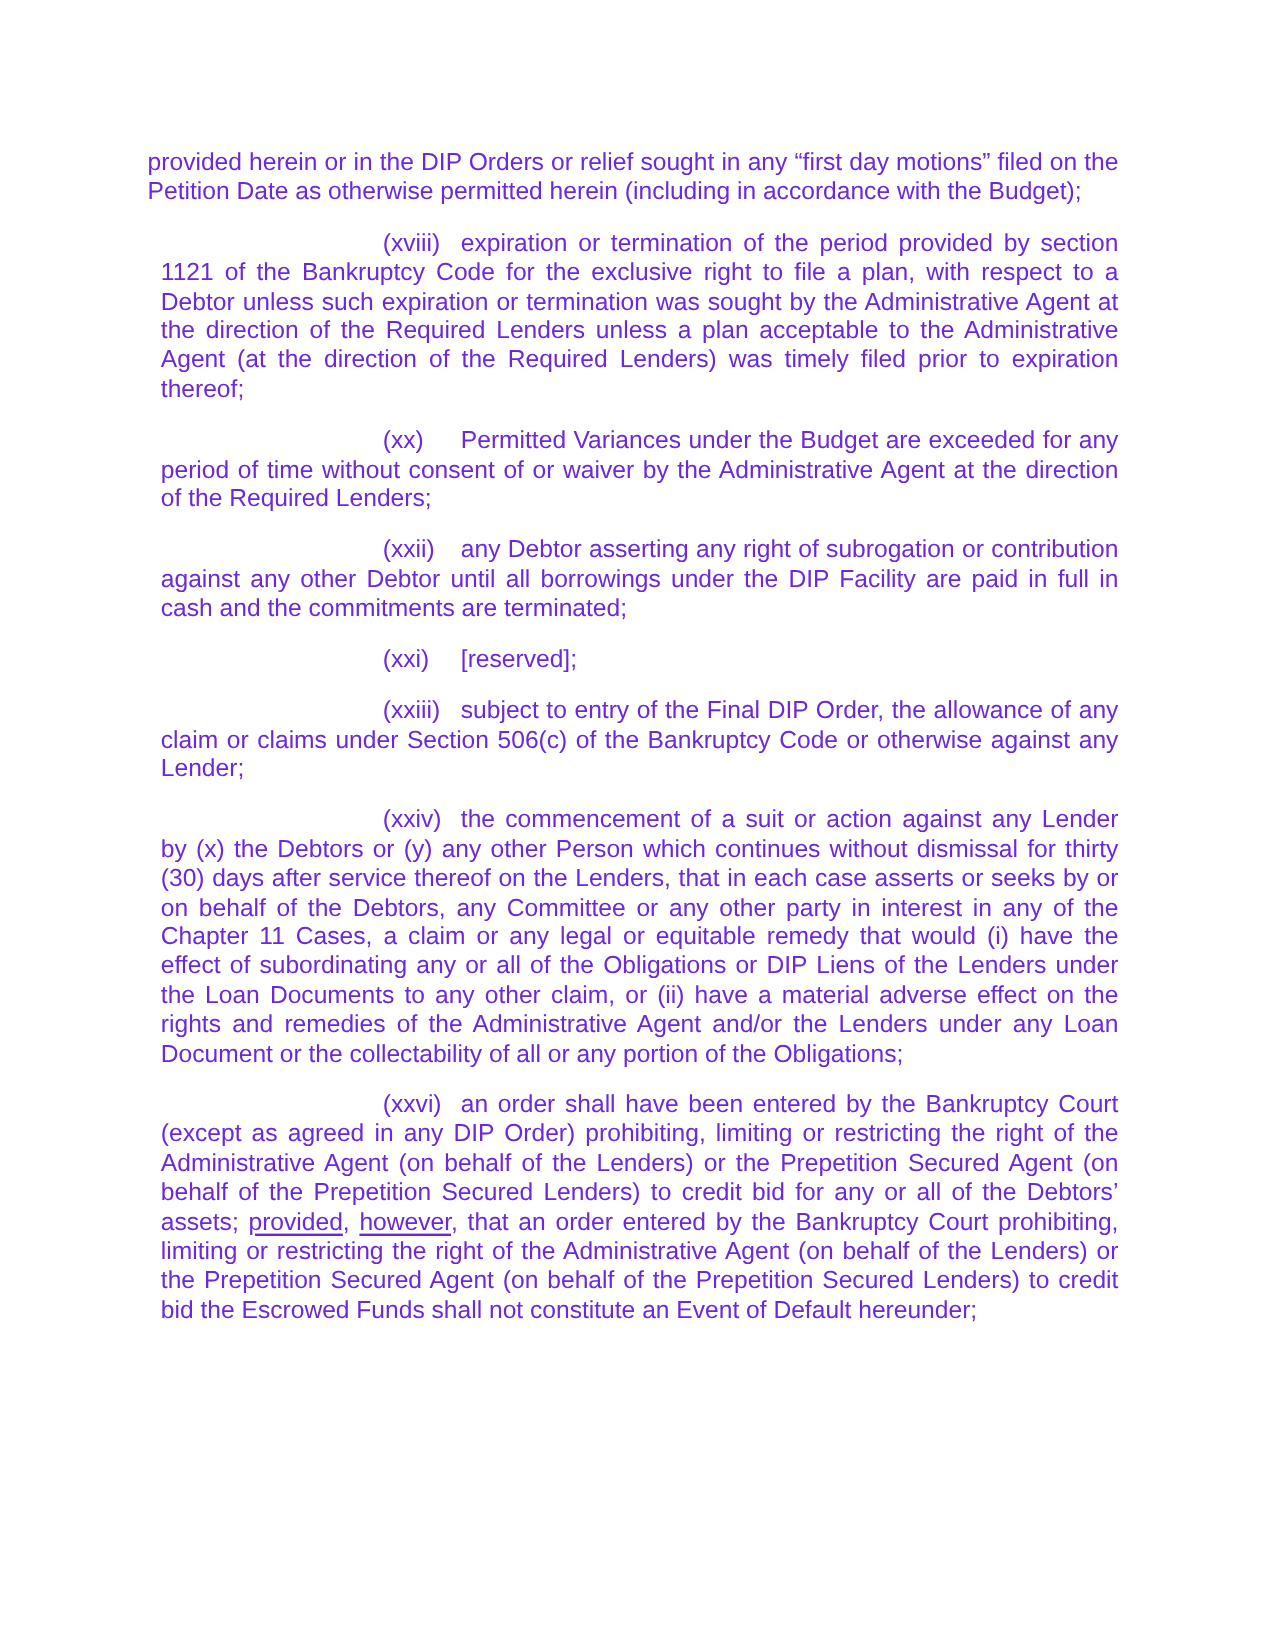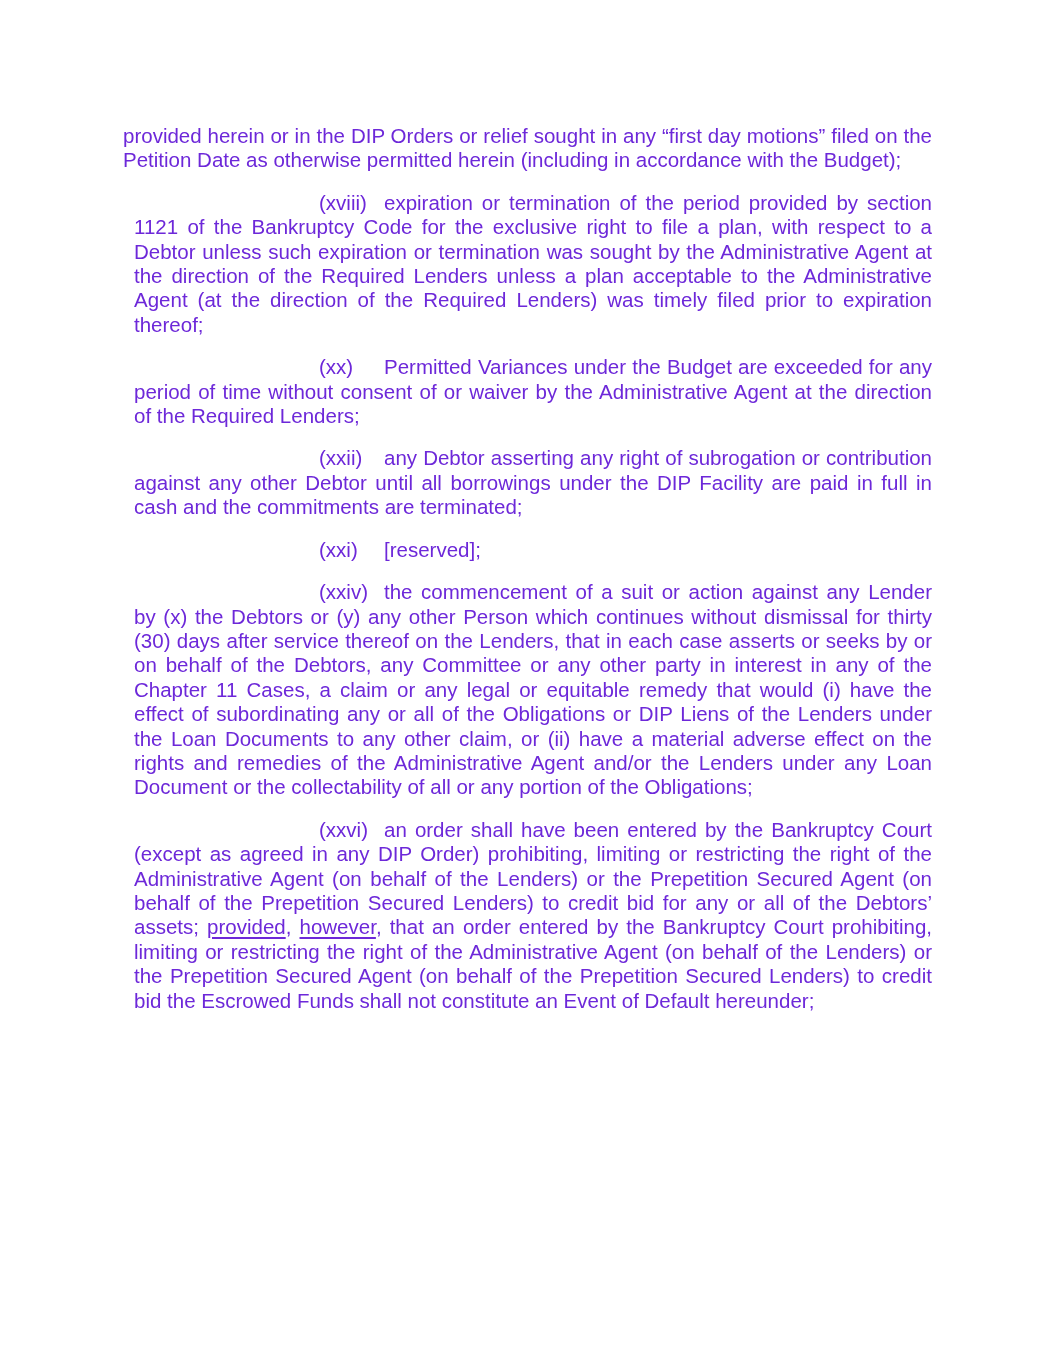--- a/index.html
+++ b/index.html
@@ -61,20 +61,21 @@
 
     <p class="para clause"><span class="num">(xviii)</span><span>expiration or termination of the period provided by section 1121 of the Bankruptcy Code for the exclusive right to file a plan, with respect to a Debtor unless such expiration or termination was sought by the Administrative Agent at the direction of the Required Lenders unless a plan acceptable to the Administrative Agent (at the direction of the Required Lenders) was timely filed prior to expiration thereof;</span></p>
 
 
     <p class="para clause"><span class="num">(xx)</span><span>Permitted Variances under the Budget are exceeded for any period of time without consent of or waiver by the Administrative Agent at the direction of the Required Lenders;</span></p>
 
     <p class="para clause"><span class="num">(xxii)</span><span>any Debtor asserting any right of subrogation or contribution against any other Debtor until all borrowings under the DIP Facility are paid in full in cash and the commitments are terminated;</span></p>
 
     <p class="para clause"><span class="num">(xxi)</span><span>[reserved];</span></p>
 
+    <p class="para clause"><span class="num">(xxiii)</span><span>subject to entry of the Final DIP Order, the allowance of any claim or claims under Section 506(c) of the Bankruptcy Code or otherwise against any Lender;</span></p>
 
     <p class="para clause"><span class="num">(xxiv)</span><span>the commencement of a suit or action against any Lender by (x) the Debtors or (y) any other Person which continues without dismissal for thirty (30) days after service thereof on the Lenders, that in each case asserts or seeks by or on behalf of the Debtors, any Committee or any other party in interest in any of the Chapter 11 Cases, a claim or any legal or equitable remedy that would (i) have the effect of subordinating any or all of the Obligations or DIP Liens of the Lenders under the Loan Documents to any other claim, or (ii) have a material adverse effect on the rights and remedies of the Administrative Agent and/or the Lenders under any Loan Document or the collectability of all or any portion of the Obligations;</span></p>
 
 
     <p class="para clause"><span class="num">(xxvi)</span><span>an order shall have been entered by the Bankruptcy Court (except as agreed in any DIP Order) prohibiting, limiting or restricting the right of the Administrative Agent (on behalf of the Lenders) or the Prepetition Secured Agent (on behalf of the Prepetition Secured Lenders) to credit bid for any or all of the Debtors’ assets; </span><span class="u">provided</span><span>, </span><span class="u">however</span><span>, that an order entered by the Bankruptcy Court prohibiting, limiting or restricting the right of the Administrative Agent (on behalf of the Lenders) or the Prepetition Secured Agent (on behalf of the Prepetition Secured Lenders) to credit bid the Escrowed Funds shall not constitute an Event of Default hereunder;</span></p>
 
   </div>
 
   <div class="page-number">-101-</div>
 </div>

